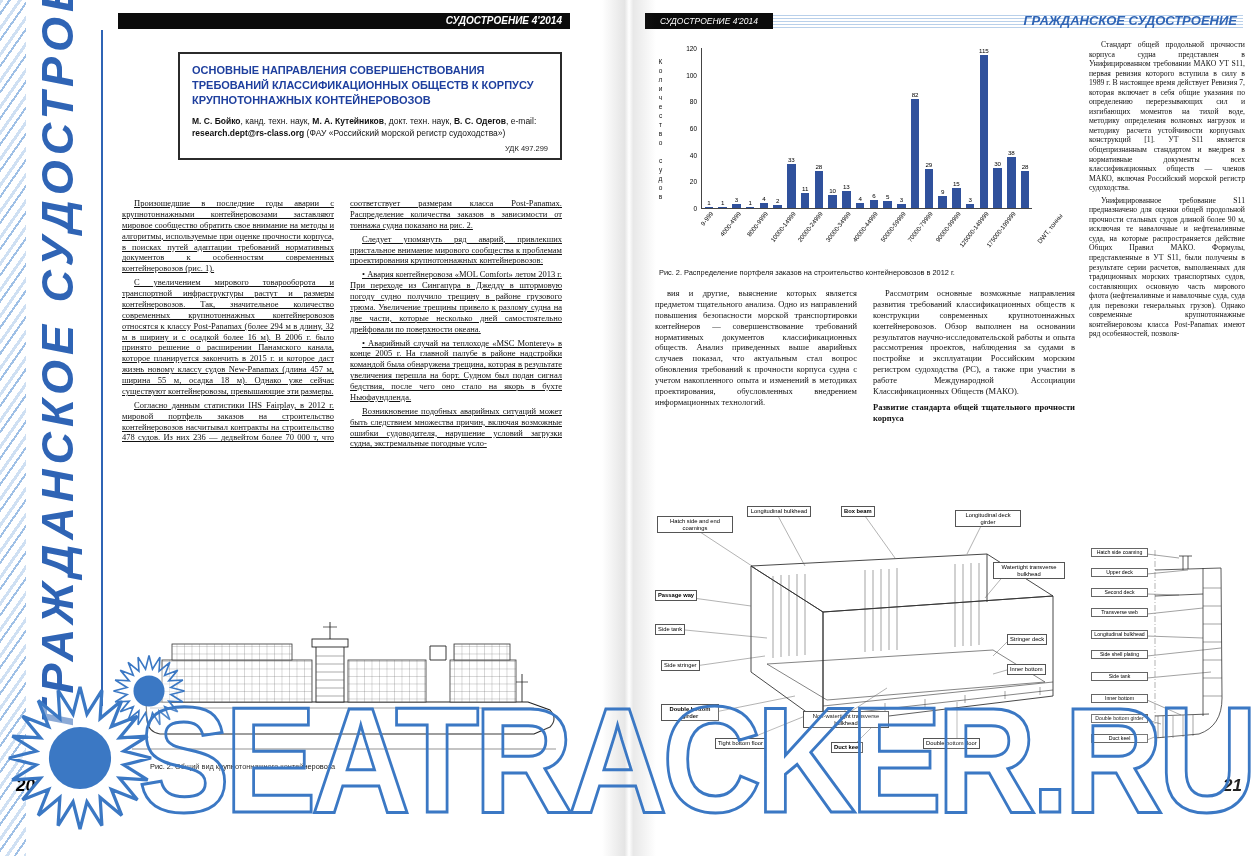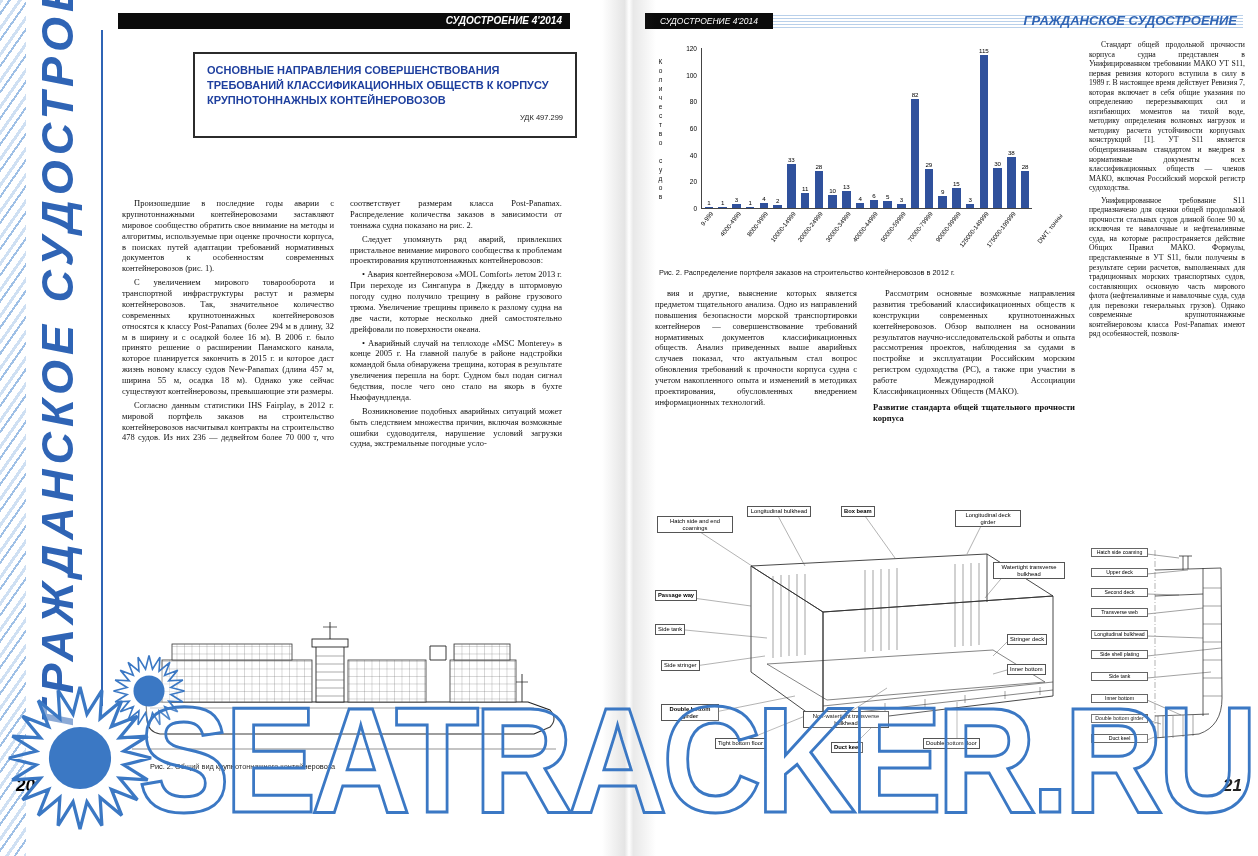--- a/index.html
+++ b/index.html
@@ -11,26 +11,26 @@
           background:linear-gradient(90deg,rgba(0,0,0,0),rgba(90,90,90,.16) 42%,rgba(255,255,255,.9) 50%,rgba(90,90,90,.14) 58%,rgba(0,0,0,0));}
 
   
   .ornament{position:absolute;left:0;top:0;width:26px;height:856px;
             background:repeating-linear-gradient(125deg,#cfe0f3 0 3px,#ffffff 3px 7px,#9fc0e6 7px 9px,#ffffff 9px 15px);}
   .vtitle{position:absolute;left:32px;top:26px;height:700px;writing-mode:vertical-rl;transform:rotate(180deg);
           font-size:45px;font-weight:bold;font-style:italic;color:#2f64b5;letter-spacing:5px;white-space:nowrap;}
   .vline{position:absolute;left:101px;top:30px;width:2px;height:676px;background:#2f64b5;}
   .hbarL{position:absolute;left:118px;top:13px;width:444px;height:16px;background:#0b0b0b;color:#fff;
          font-size:10px;font-weight:bold;font-style:italic;line-height:16px;text-align:right;padding-right:8px;}
-  .tbox{position:absolute;left:178px;top:52px;width:356px;border:2px solid #2b2b2b;padding:9px 12px 14px;background:#fff;margin-left:15px;}
+  .tbox{position:absolute;left:178px;top:52px;width:356px;border:2px solid #2b2b2b;padding:9px 12px 5px;background:#fff;}
   .atitle{color:#1e3f9e;font-size:11px;font-weight:bold;line-height:1.35;}
   .authors{margin-top:7px;font-size:8.5px;line-height:1.45;color:#111;}
   .udk{margin-top:5px;text-align:right;font-size:7.5px;color:#222;}
   .lcols{position:absolute;left:122px;top:198px;width:440px;height:418px;column-count:2;column-gap:16px;
-         font-family:"Liberation Serif",serif;font-size:8.5px;line-height:1.28;text-align:justify;overflow:hidden;}
+         font-family:"Liberation Serif",serif;font-size:8.5px;line-height:1.28;text-align:justify;overflow:hidden;text-decoration:underline;}
   p{margin:0 0 3px;text-indent:12px;}
   p.bold{font-weight:bold;text-indent:0;margin-top:5px;}
   .fig1{position:absolute;left:124px;top:616px;width:438px;height:144px;}
   .figcap{position:absolute;font-size:7.4px;color:#111;font-family:"Liberation Sans",sans-serif;}
   .fig1cap{left:150px;top:762px;width:400px;}
   .pn{position:absolute;font-size:17px;font-weight:bold;font-style:italic;color:#000;}
   .pnL{left:16px;top:776px;} .pnR{right:16px;top:776px;}
 
   
   .hband{position:absolute;left:16px;top:13px;width:598px;height:16px;
@@ -85,20 +85,23 @@
 <div class="spread">
 
   <div class="page pageL">
     <div class="ornament"></div>
     <div class="vline"></div>
     <div class="vtitle">ГРАЖДАНСКОЕ СУДОСТРОЕНИЕ</div>
     <div class="hbarL">СУДОСТРОЕНИЕ 4'2014</div>
 
     <div class="tbox">
       <div class="atitle">ОСНОВНЫЕ НАПРАВЛЕНИЯ СОВЕРШЕНСТВОВАНИЯ ТРЕБОВАНИЙ КЛАССИФИКАЦИОННЫХ ОБЩЕСТВ К КОРПУСУ КРУПНОТОННАЖНЫХ КОНТЕЙНЕРОВОЗОВ</div>
+      <div class="authors">
+        <b>М. С. Бойко</b><span>, канд. техн. наук, </span><b>М. А. Кутейников</b><span>, докт. техн. наук, </span><b>В. С. Одегов</b><span>, e-mail: </span><b>research.dept@rs-class.org</b><span> (ФАУ «Российский морской регистр судоходства»)</span>
+      </div>
       <div class="udk">УДК 497.299</div>
     </div>
 
     <div class="lcols">
       <p>Произошедшие в последние годы аварии с крупнотоннажными контейнеровозами заставляют мировое сообщество обратить свое внимание на методы и алгоритмы, используемые при оценке прочности корпуса, в поисках путей адаптации требований нормативных документов к особенностям современных контейнеровозов (рис. 1).</p>
       <p>С увеличением мирового товарооборота и транспортной инфраструктуры растут и размеры контейнеровозов. Так, значительное количество современных крупнотоннажных контейнеровозов относятся к классу Post-Panamax (более 294 м в длину, 32 м в ширину и с осадкой более 16 м). В 2006 г. было принято решение о расширении Панамского канала, которое планируется закончить в 2015 г. и которое даст жизнь новому классу судов New-Panamax (длина 457 м, ширина 55 м, осадка 18 м). Однако уже сейчас существуют контейнеровозы, превышающие эти размеры.</p>
       <p>Согласно данным статистики IHS Fairplay, в 2012 г. мировой портфель заказов на строительство контейнеровозов насчитывал контракты на строительство 478 судов. Из них 236 — дедвейтом более 70 000 т, что соответствует размерам класса Post-Panamax. Распределение количества заказов в зависимости от тоннажа судна показано на рис. 2.</p>
       <p>Следует упомянуть ряд аварий, привлекших пристальное внимание мирового сообщества к проблемам проектирования крупнотоннажных контейнеровозов:</p>
       <p>• Авария контейнеровоза «MOL Comfort» летом 2013 г. При переходе из Сингапура в Джедду в штормовую погоду судно получило трещину в районе грузового трюма. Увеличение трещины привело к разлому судна на две части, которые несколько дней самостоятельно дрейфовали по поверхности океана.</p>
       <p>• Аварийный случай на теплоходе «MSC Monterey» в конце 2005 г. На главной палубе в районе надстройки командой была обнаружена трещина, которая в результате увеличения перешла на борт. Судном был подан сигнал бедствия, после чего оно стало на якорь в бухте Ньюфаундленда.</p>

